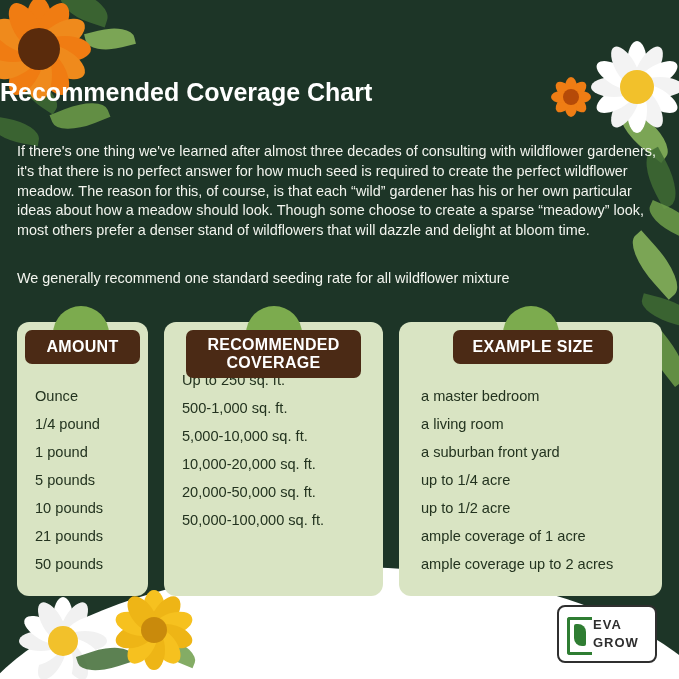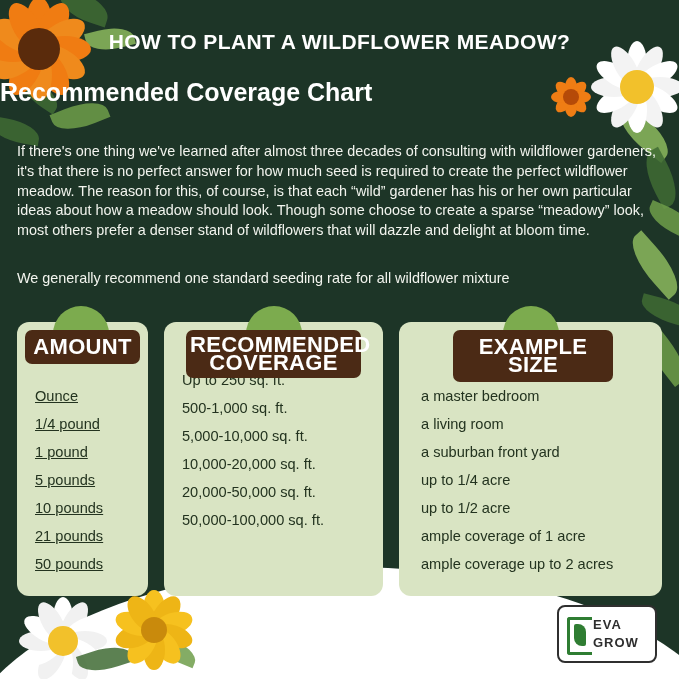--- a/index.html
+++ b/index.html
@@ -125,41 +125,41 @@
 
   .col-head {
     position: absolute;
     top: 8px;
     background: #4b2a15;
     color: #ffffff;
     font-weight: bold;
     border-radius: 7px;
     text-align: center;
     box-sizing: border-box;
-    font-size: 22px;
+    font-size: 16px;
     letter-spacing: .3px;
     line-height: 18px;
   }
   .col-1 .col-head { left: 8px;  width: 115px; padding: 8px 4px; }
   .col-2 .col-head { left: 22px; width: 175px; padding: 6px 4px; }
   .col-3 .col-head { left: 54px; width: 160px; padding: 8px 4px; }
 
   .col ul {
     list-style: none;
     margin: 0;
     padding: 0;
     color: #23331f;
     font-size: 14.6px;
   }
   .col li {
     height: 28px;
     line-height: 28px;
     white-space: nowrap;
   }
-  .col-1 ul { margin-top: 16px; padding-left: 4px; text-decoration: underline; }
+  .col-1 ul { margin-top: 16px; padding-left: 4px; }
   .col-2 ul { padding-left: 4px; }
   .col-3 ul { margin-top: 16px; padding-left: 8px; }
 
   
   .bottom-swash {
     position: absolute;
     left: -40px;
     bottom: -78px;
     width: 780px;
     height: 190px;
@@ -256,21 +256,20 @@
     <div class="petal" style="background:#f3f3f3; width:20px; height:46px; transform:translate(-50%,-100%) rotate(150deg);"></div>
     <div class="petal" style="background:#ffffff; width:20px; height:46px; transform:translate(-50%,-100%) rotate(180deg);"></div>
     <div class="petal" style="background:#f3f3f3; width:20px; height:46px; transform:translate(-50%,-100%) rotate(210deg);"></div>
     <div class="petal" style="background:#ffffff; width:20px; height:46px; transform:translate(-50%,-100%) rotate(240deg);"></div>
     <div class="petal" style="background:#f3f3f3; width:20px; height:46px; transform:translate(-50%,-100%) rotate(270deg);"></div>
     <div class="petal" style="background:#ffffff; width:20px; height:46px; transform:translate(-50%,-100%) rotate(300deg);"></div>
     <div class="petal" style="background:#f3f3f3; width:20px; height:46px; transform:translate(-50%,-100%) rotate(330deg);"></div>
     <div class="center" style="width:34px; height:34px; background:#f2c12b;"></div>
   </div>
 
-  <div class="title">HOW TO PLANT A WILDFLOWER MEADOW?</div>
   <div class="subtitle">Recommended Coverage Chart</div>
 
   <div class="flower" style="left:548px; top:74px; width:46px; height:46px; z-index:7;">
     <div class="petal" style="background:#ef7d14; width:12px; height:20px; transform:translate(-50%,-100%) rotate(0deg);"></div>
     <div class="petal" style="background:#ef7d14; width:12px; height:20px; transform:translate(-50%,-100%) rotate(45deg);"></div>
     <div class="petal" style="background:#ef7d14; width:12px; height:20px; transform:translate(-50%,-100%) rotate(90deg);"></div>
     <div class="petal" style="background:#ef7d14; width:12px; height:20px; transform:translate(-50%,-100%) rotate(135deg);"></div>
     <div class="petal" style="background:#ef7d14; width:12px; height:20px; transform:translate(-50%,-100%) rotate(180deg);"></div>
     <div class="petal" style="background:#ef7d14; width:12px; height:20px; transform:translate(-50%,-100%) rotate(225deg);"></div>
     <div class="petal" style="background:#ef7d14; width:12px; height:20px; transform:translate(-50%,-100%) rotate(270deg);"></div>

